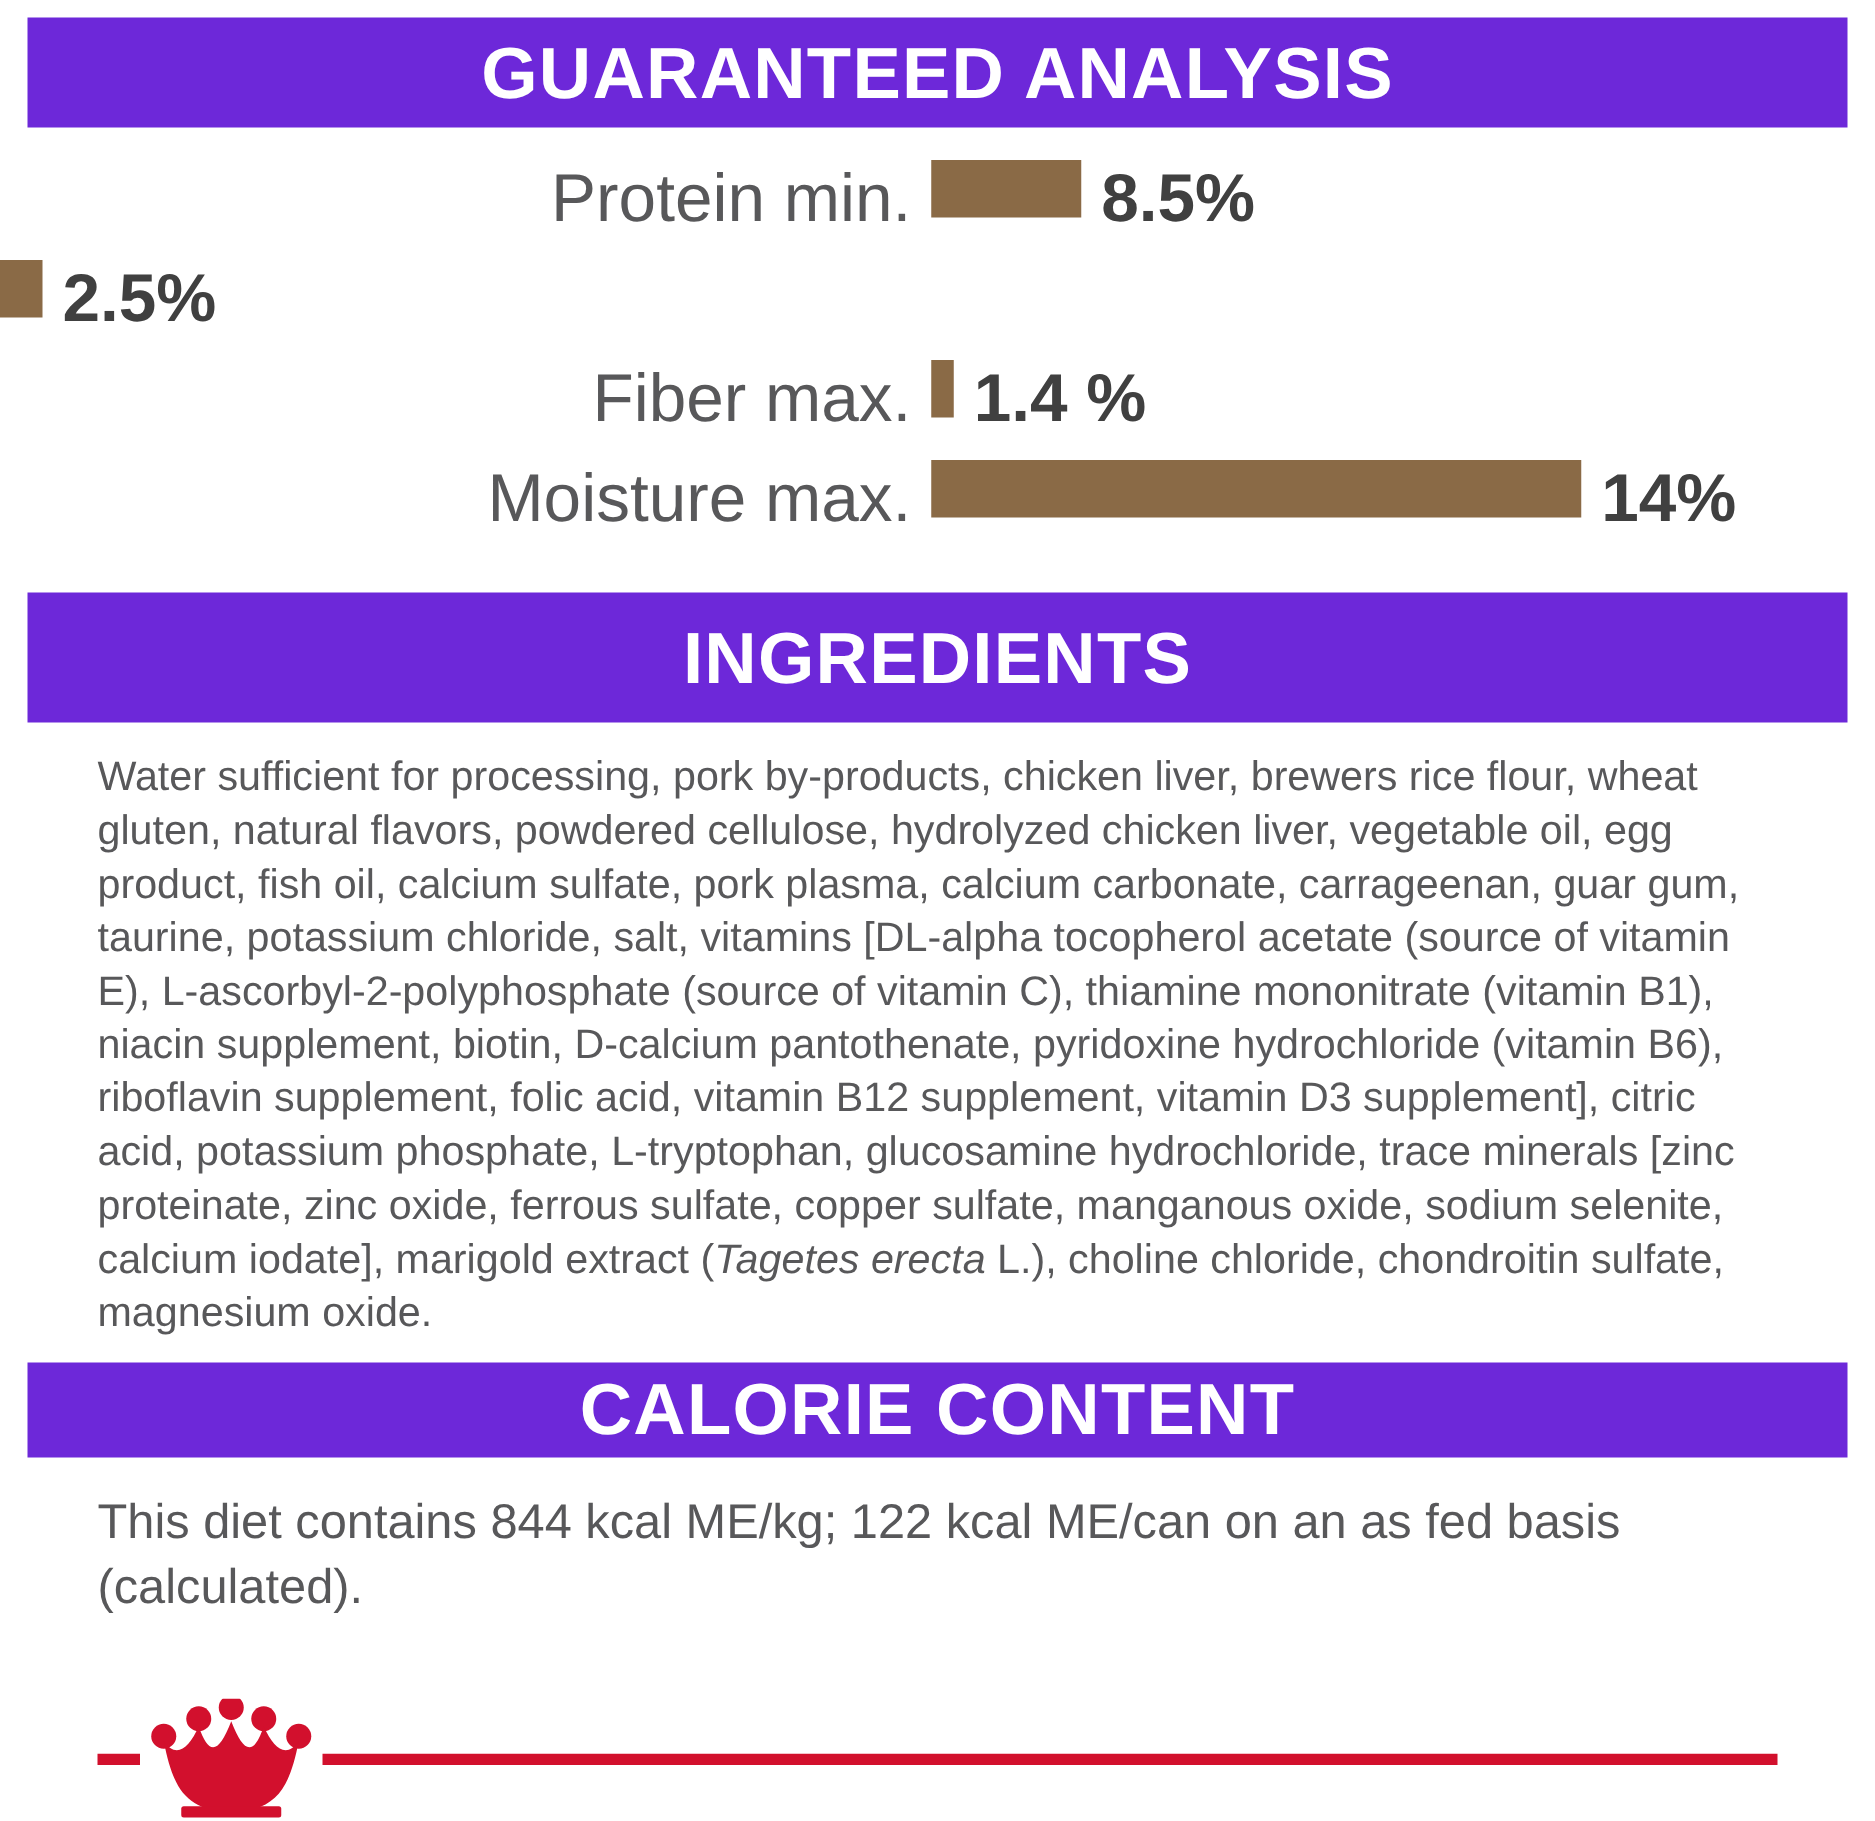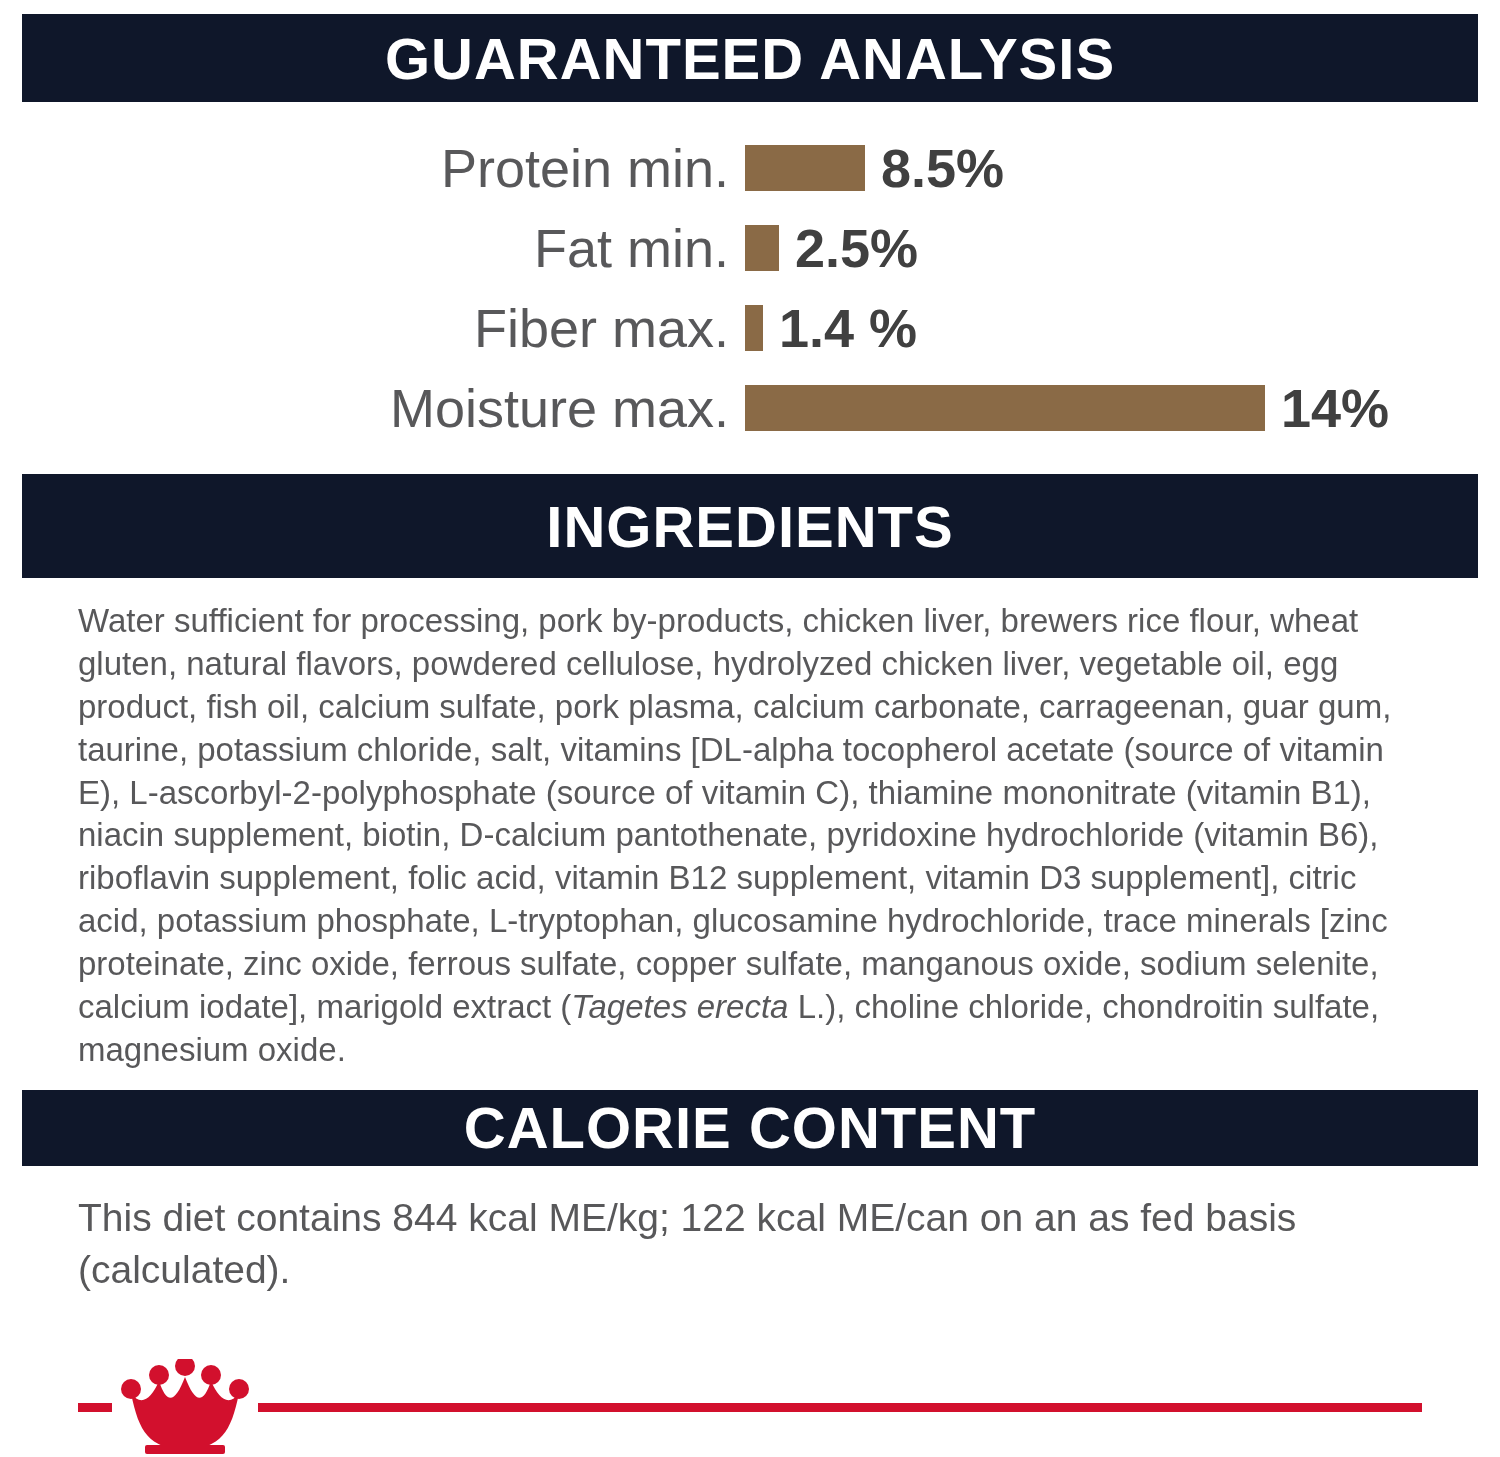--- a/index.html
+++ b/index.html
@@ -18,21 +18,21 @@
 
   .page {
     width: 1500px;
     height: 1457px;
     position: relative;
     box-sizing: border-box;
   }
 
   
   .section-bar {
-    background: #0f172a;
+    background: #6d28d9;
     color: #ffffff;
     text-align: center;
     font-weight: bold;
     letter-spacing: 1px;
     display: flex;
     align-items: center;
     justify-content: center;
     box-sizing: border-box;
   }
   .bar-guaranteed {
@@ -50,21 +50,21 @@
     height: 76px;
     font-size: 58px;
   }
 
   
   .ga-block {
     padding: 26px 0 26px 0;
   }
   .ga-row {
     display: flex;
-    align-items: center;
+    align-items: flex-start;
     height: 80px;
   }
   .ga-label {
     width: 745px;
     text-align: right;
     font-size: 54px;
     color: #58585a;
     padding-right: 16px;
     box-sizing: border-box;
     white-space: nowrap;
@@ -142,21 +142,20 @@
 
   <div class="ga-block">
 
     <div class="ga-row">
       <div class="ga-label">Protein min.</div>
       <div class="ga-bar" style="width:120px;"></div>
       <div class="ga-value">8.5%</div>
     </div>
 
     <div class="ga-row">
-      <div class="ga-label">Fat min.</div>
       <div class="ga-bar" style="width:34px;"></div>
       <div class="ga-value">2.5%</div>
     </div>
 
     <div class="ga-row">
       <div class="ga-label">Fiber max.</div>
       <div class="ga-bar" style="width:18px;"></div>
       <div class="ga-value">1.4 %</div>
     </div>
 

